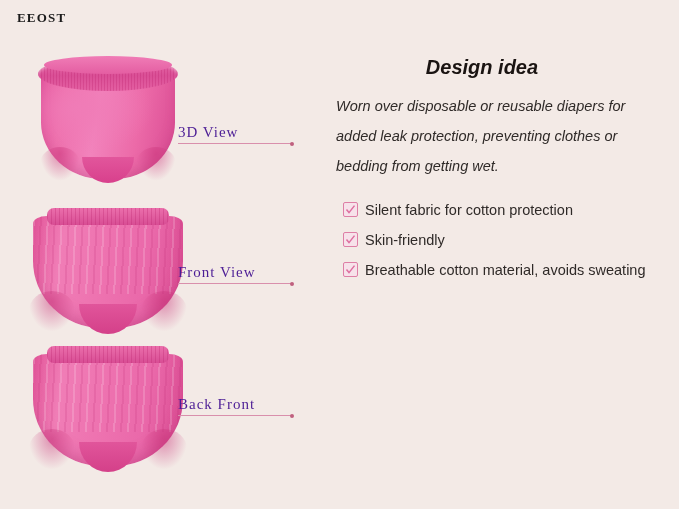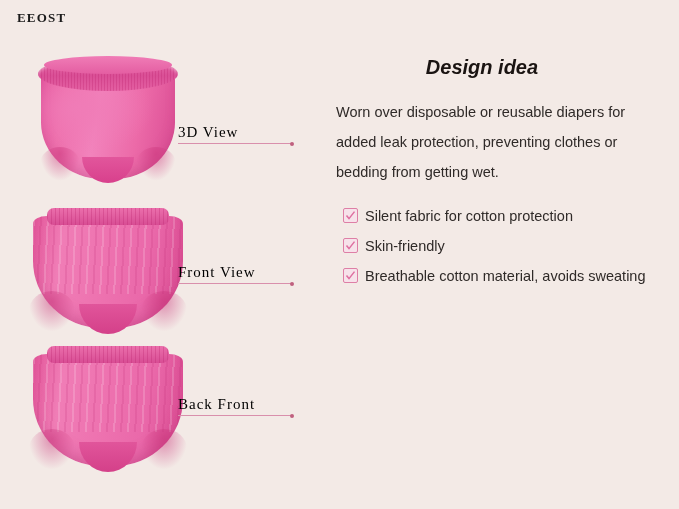--- a/index.html
+++ b/index.html
@@ -99,45 +99,46 @@
   .flat .gusset{
     position:absolute;left:46px;bottom:-6px;width:58px;height:30px;
     background:linear-gradient(180deg,#E1559B,#D44089);
     border-radius:50%/0 0 100% 100%;
   }
 
   
   .callout{position:absolute;}
   .callout .ctext{
     font-family:"Liberation Serif", serif;
-    font-size:15px;letter-spacing:1px;color:#000000;
+    font-size:15px;letter-spacing:1px;color:#4c1d95;
     white-space:nowrap;
   }
   .callout .cline{
     position:relative;margin-top:2px;height:1px;
     background:#D98FAC;
   }
   .callout .cdot{
     position:absolute;right:-2px;top:-1.5px;
     width:4px;height:4px;border-radius:50%;background:#C0607F;
   }
   .c1{left:178px;top:124px;width:114px;}
   .c2{left:178px;top:264px;width:114px;}
   .c3{left:178px;top:396px;width:114px;}
 
   
   .panel{position:absolute;left:336px;top:56px;width:326px;}
   .heading{
     font-size:20px;font-weight:bold;font-style:italic;
-    color:#1a1412;text-align:center;margin:0 0 18px 0;
+    color:#1a1412;text-align:center;margin:0 0 12px 0;
     padding-right:34px;
   }
   .para{
     font-size:14.5px;line-height:30px;color:#2f2a28;
     margin:12px 0 14px 0;
+    font-style:italic;
   }
   .checks{margin:0;padding:0;list-style:none;}
   .check-item{
     font-size:14.5px;line-height:30px;color:#2f2a28;
     display:block;
   }
   .cbox{
     display:inline-block;vertical-align:-2px;
     width:13px;height:13px;margin-right:7px;margin-left:7px;
     border:1px solid #DE7FA6;border-radius:2px;

